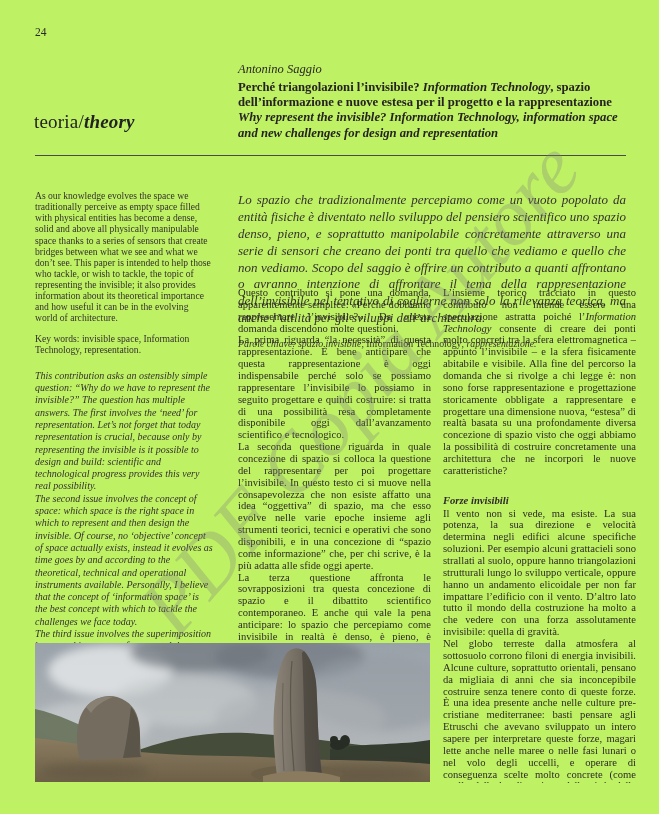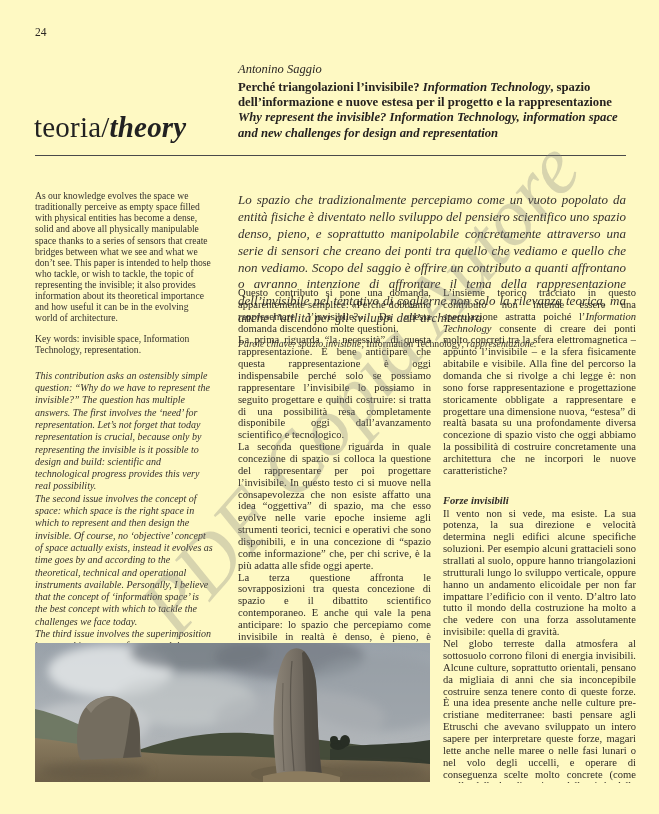--- a/index.html
+++ b/index.html
@@ -1,30 +1,30 @@
 <!DOCTYPE html>
 <html><head>
 <meta charset="utf-8">
 <style>
   * { margin:0; padding:0; box-sizing:border-box; }
   html,body { background:#ffffff; }
   body { width:659px; height:814px; }
   .page {
-    position:relative; width:659px; height:814px; background:#fef9c3;
+    position:relative; width:659px; height:814px; background:#bef264;
     overflow:hidden; font-family:"Liberation Serif", serif; color:#332f2b;
   }
   .pagenum { position:absolute; left:35px; top:26px; font-size:11.5px; color:#2b2724; }
 
   .author { position:absolute; left:238px; top:62px; font-style:italic; font-size:12.5px; color:#2b2724; }
   .title-block { position:absolute; left:238px; top:80px; width:398px; }
   .title-it { font-size:12.7px; font-weight:bold; line-height:1.2; color:#262220; }
   .title-it em { font-style:italic; }
   .title-en { font-size:12.7px; font-weight:bold; font-style:italic; line-height:1.2; color:#262220; }
 
-  .section-label { position:absolute; left:34px; top:111px; font-size:29px; color:#222; letter-spacing:.2px; }
+  .section-label { position:absolute; left:34px; top:111px; font-size:19px; color:#222; letter-spacing:.2px; }
   .section-label .rm { font-style:normal; }
   .section-label .bi { font-style:italic; font-weight:bold; }
 
   .rule { position:absolute; left:35px; top:155px; width:591px; height:0; border:none; border-top:1px solid #4a4a4a; }
 
   
   .col-left { position:absolute; left:35px; top:190px; width:178px; }
   .abstract-en { font-size:9.6px; line-height:1.16; color:#35312d; }
   .keywords { font-size:9.6px; line-height:1.16; margin-top:9px; color:#35312d;font-family:Liberation Serif, serif; }
   .summary-italic { margin-top:15px; font-style:italic; font-size:10px; line-height:1.23; color:#35312d; }

